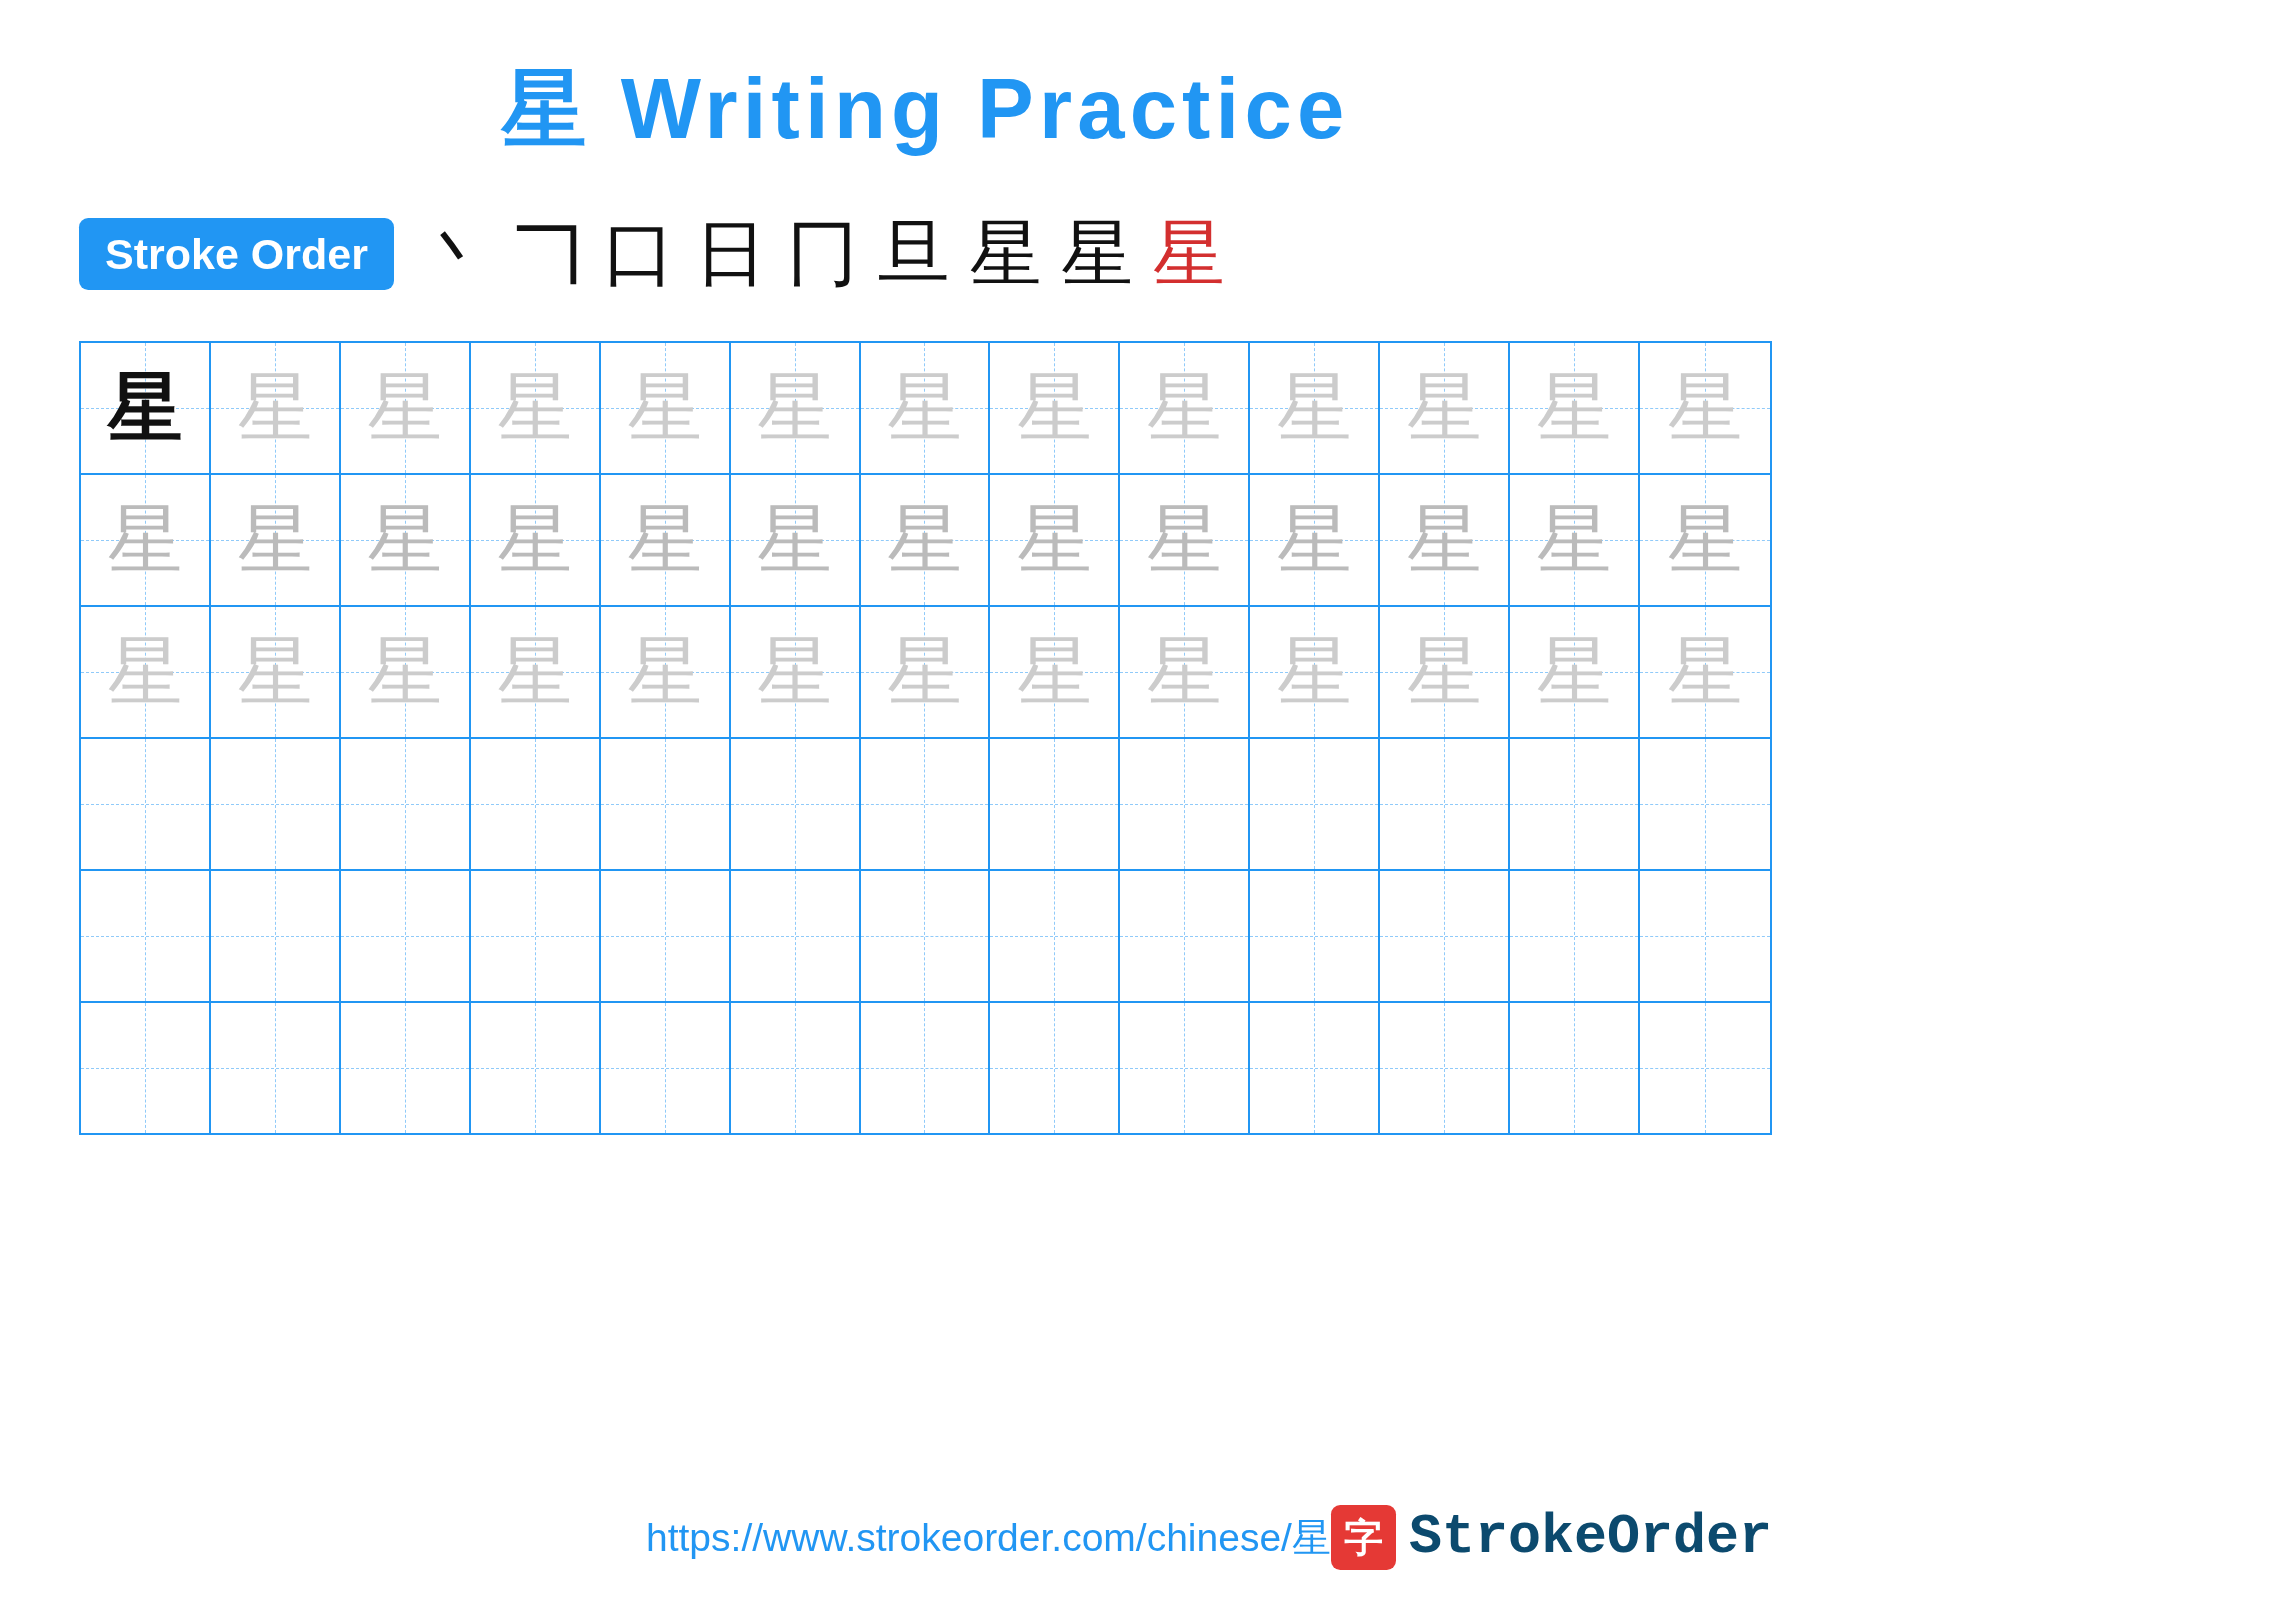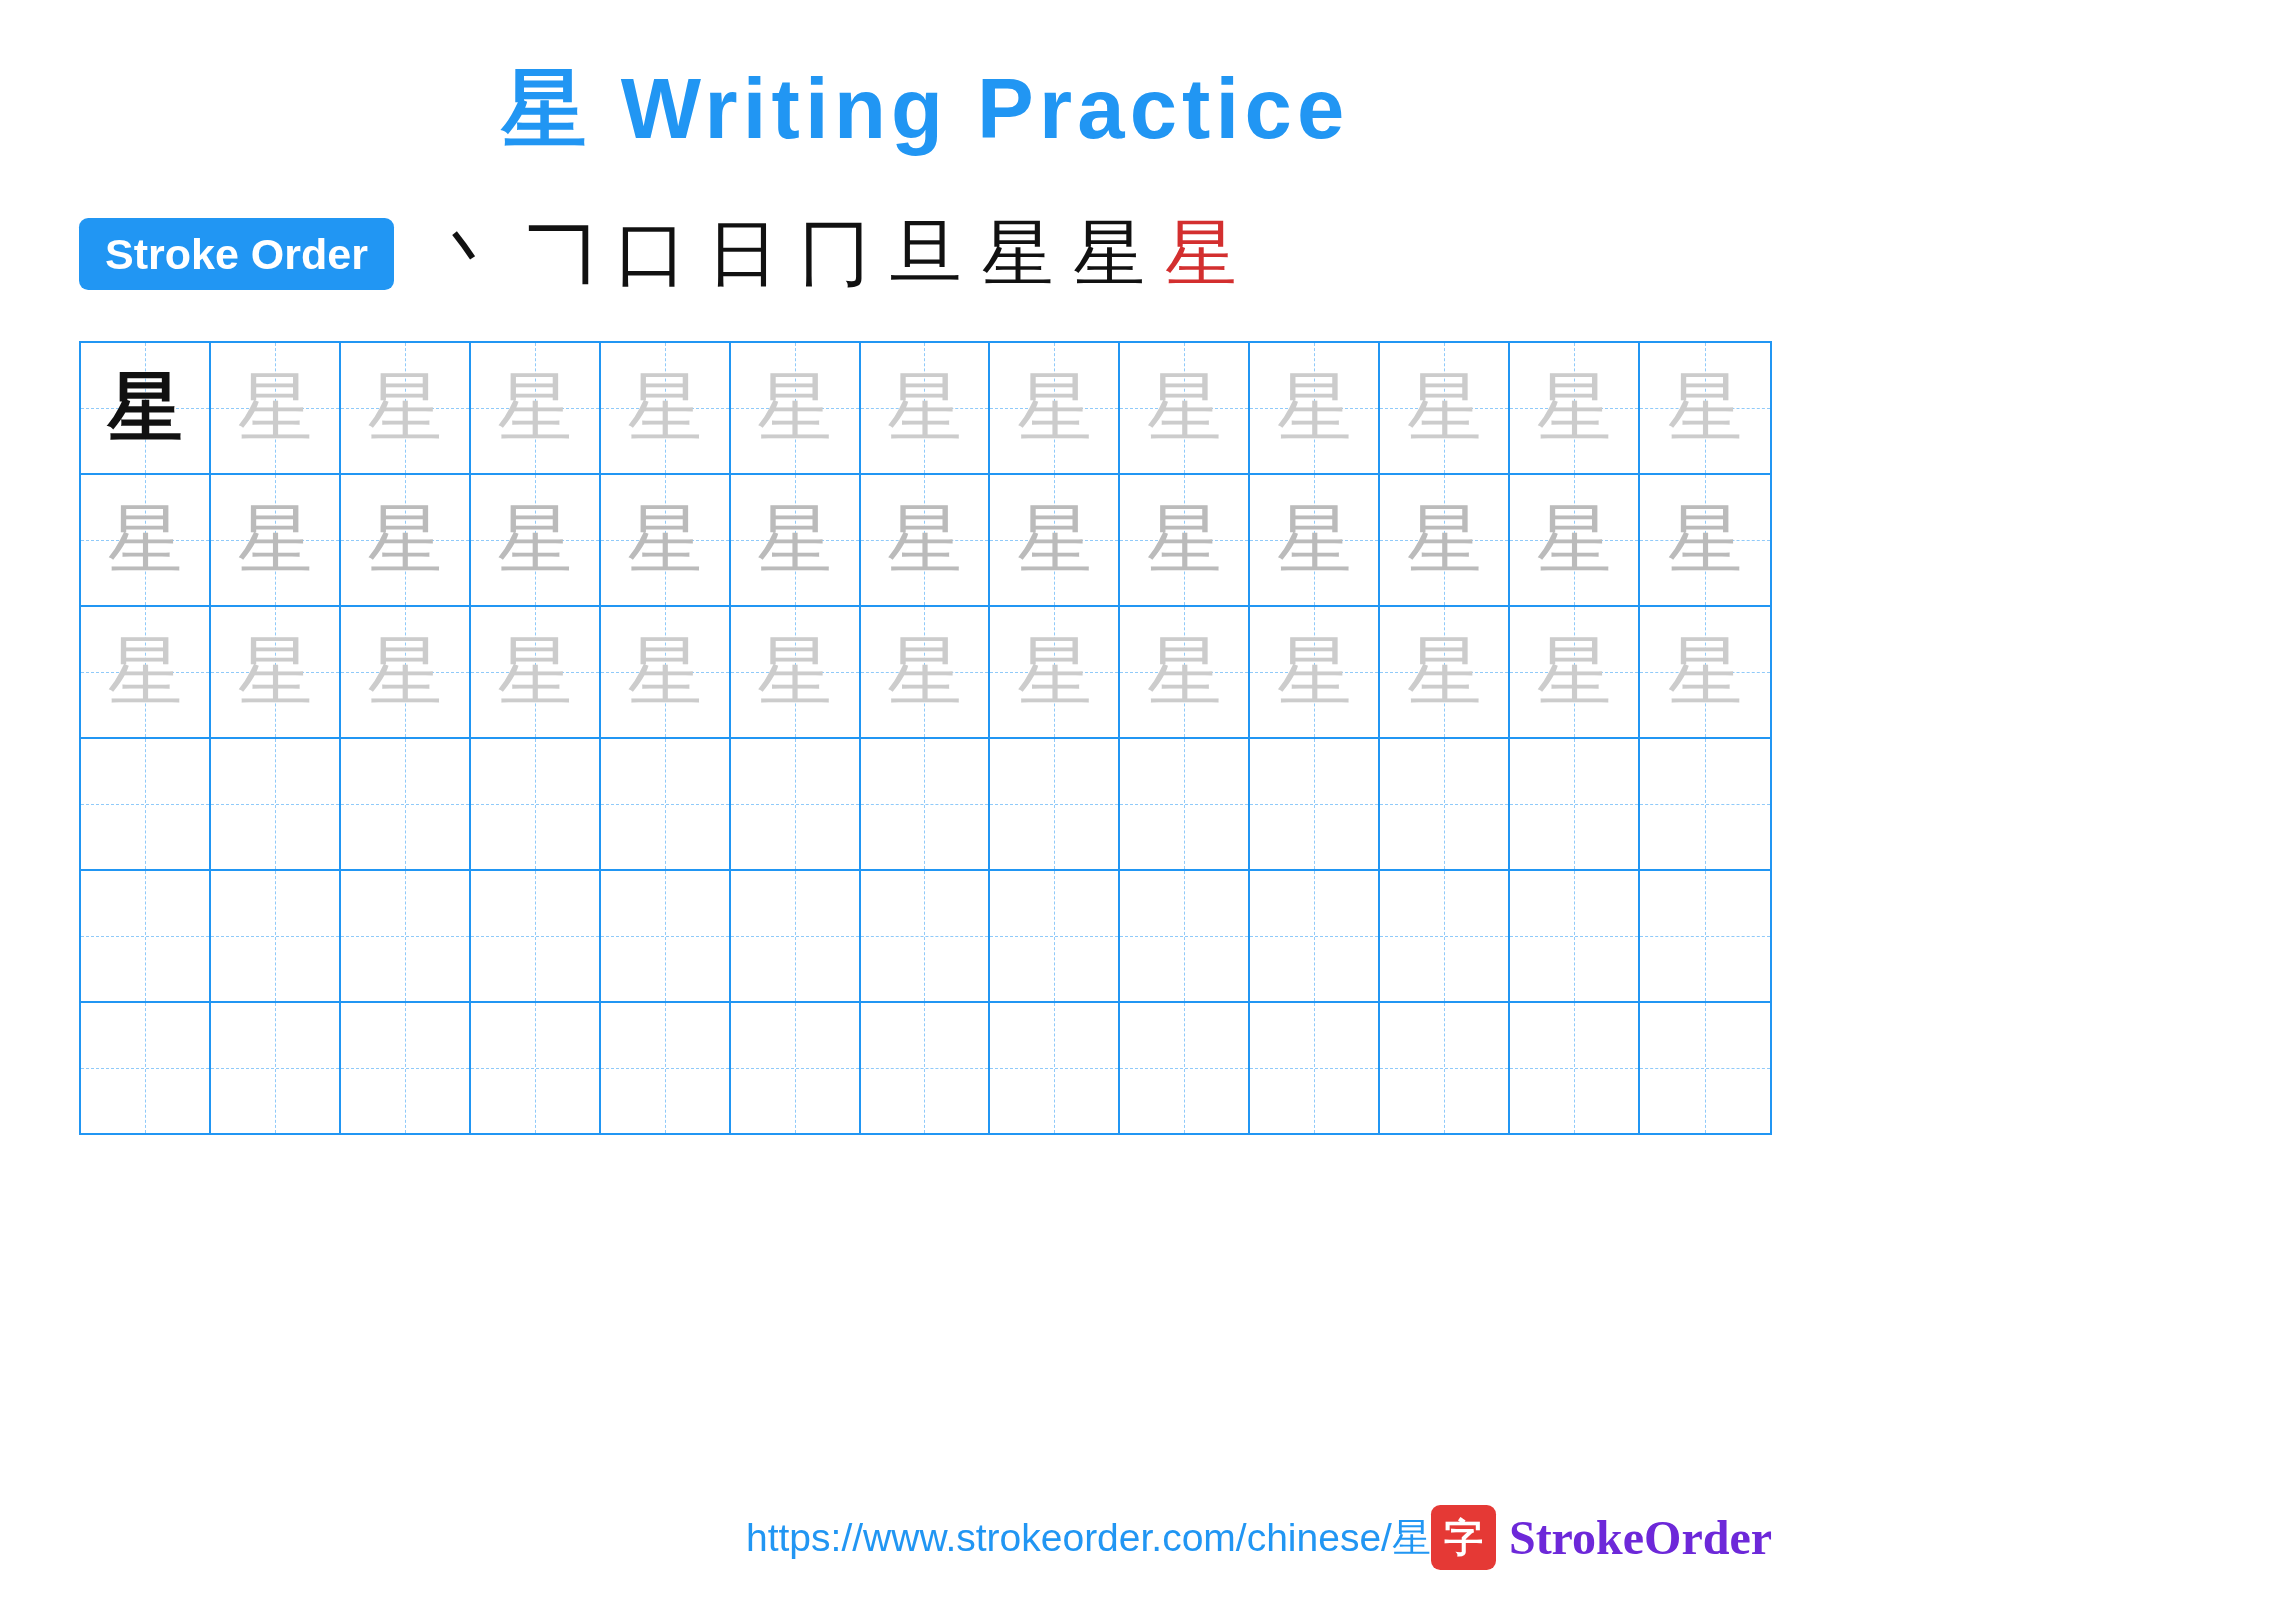--- a/index.html
+++ b/index.html
@@ -27,21 +27,21 @@
       color: #2196F3;
       margin-bottom: 39px;
       font-family: Arial, sans-serif;
       letter-spacing: 5.2px;
     }
 
     .stroke-order-row {
       display: flex;
       align-items: center;
       margin-bottom: 39px;
-      gap: 38px;
+      gap: 26px;
     }
 
     .stroke-order-badge {
       background: #2196F3;
       color: white;
       font-size: 43px;
       font-weight: bold;
       padding: 11.8px 26px;
       border-radius: 9.2px;
       font-family: Arial, sans-serif;
@@ -166,24 +166,24 @@
       display: flex;
       align-items: center;
       justify-content: center;
       color: white;
       font-size: 39px;
       font-family: serif;
       font-weight: bold;
     }
 
     .footer-logo-text {
-      font-size: 48px;
-      font-weight: bold;
-      color: #6d28d9;
-      font-family: Liberation Serif, serif;
+      font-size: 55px;
+      font-weight: bold;
+      color: #0c4a6e;
+      font-family: Liberation Mono, monospace;
     }
   </style>
 </head>
 <body>
 
 <div class="page">
 
   <div class="title">星 Writing Practice</div>
 
   <div class="stroke-order-row">

